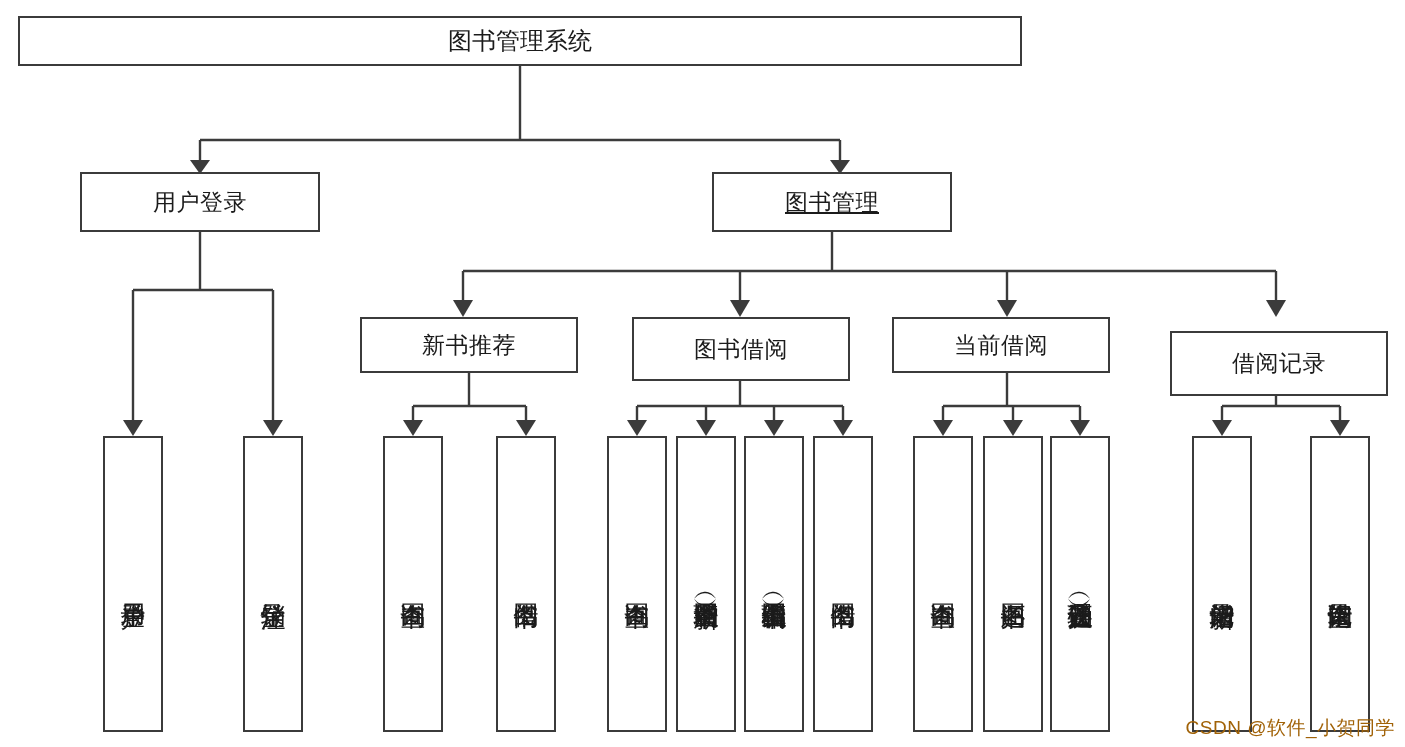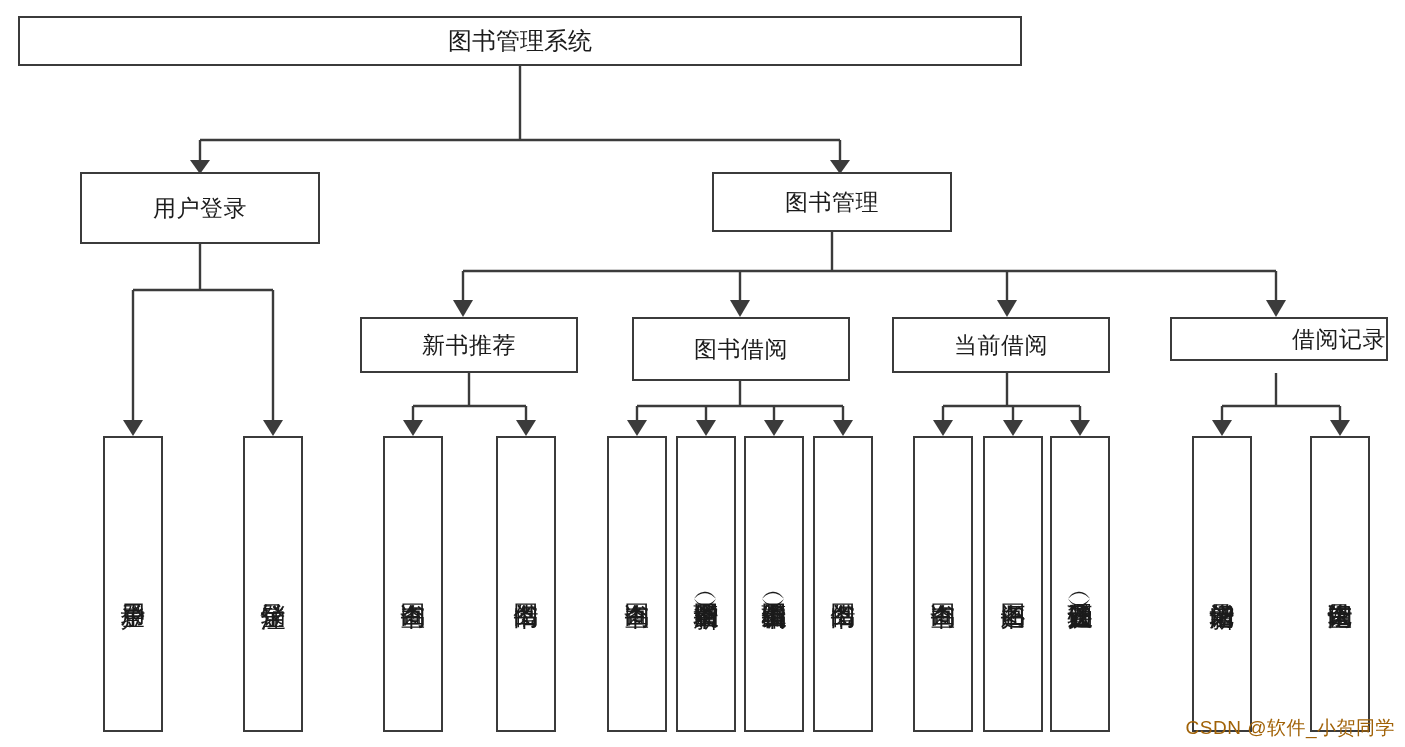--- a/index.html
+++ b/index.html
@@ -145,37 +145,37 @@
     <path class="wire" d="M1222,406 L1222,420"></path>
     <polygon class="arrowhead" points="1212,420 1232,420 1222,436"></polygon>
     <path class="wire" d="M1340,406 L1340,420"></path>
     <polygon class="arrowhead" points="1330,420 1350,420 1340,436"></polygon>
   </svg>
 
   <div class="node node-root" style="left:18px; top:16px; width:1004px; height:50px;">
     <span>图书管理系统</span>
   </div>
 
-  <div class="node node-h" style="left:80px; top:172px; width:240px; height:72px;">
+  <div class="node node-h" style="left:80px; top:172px; width:240px; height:60px;">
     <span>用户登录</span>
   </div>
-  <div class="node node-h" style="left:712px; top:172px; width:240px; height:60px;">
+  <div class="node node-h" style="left:712px; top:172px; width:240px; height:60px;text-decoration:underline;">
     <span>图书管理</span>
   </div>
 
   <div class="node node-h" style="left:360px; top:317px; width:218px; height:56px;">
     <span>新书推荐</span>
   </div>
   <div class="node node-h" style="left:632px; top:317px; width:218px; height:64px;">
     <span>图书借阅</span>
   </div>
   <div class="node node-h" style="left:892px; top:317px; width:218px; height:56px;">
     <span>当前借阅</span>
   </div>
-  <div class="node node-h" style="left:1170px; top:317px; width:218px; height:44px;justify-content:flex-end;">
+  <div class="node node-h" style="left:1170px; top:331px; width:218px; height:65px;">
     <span>借阅记录</span>
   </div>
 
   <div class="node leaf" style="left:103px; top:436px; width:60px; height:296px;">
     <span>用户登录</span>
   </div>
   <div class="node leaf" style="left:243px; top:436px; width:60px; height:296px;">
     <span>注销登录</span>
   </div>
 

